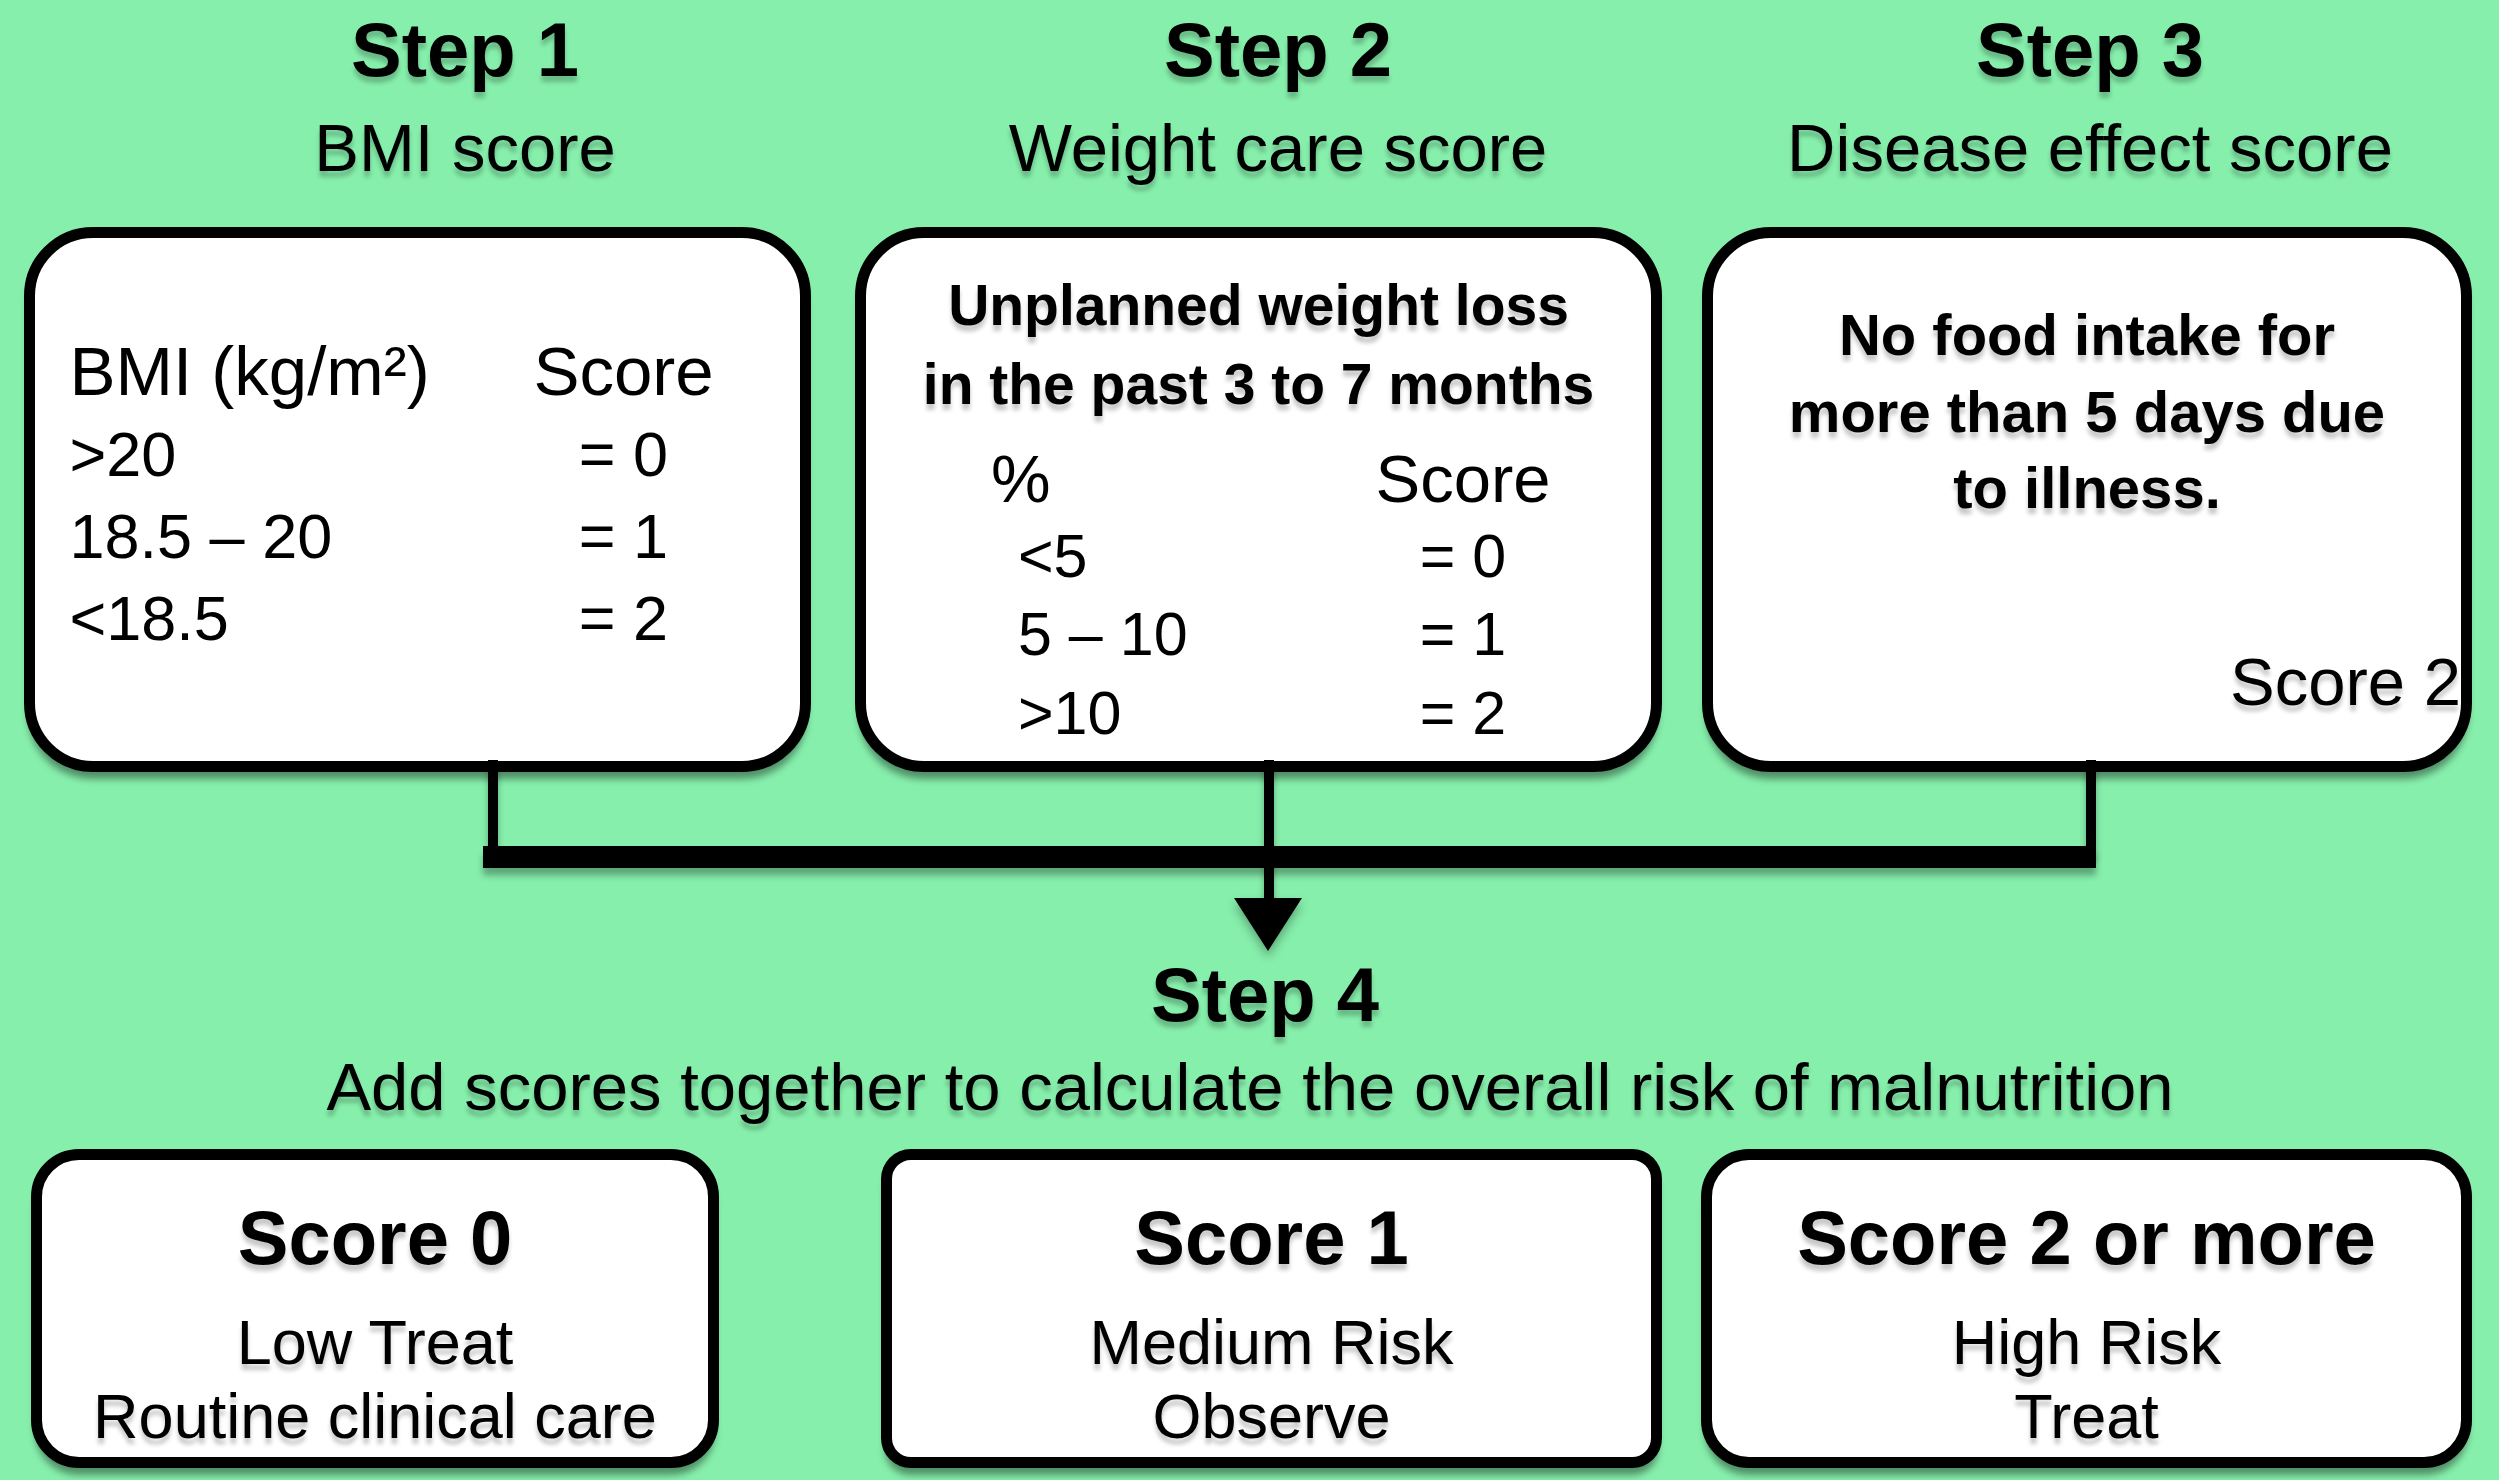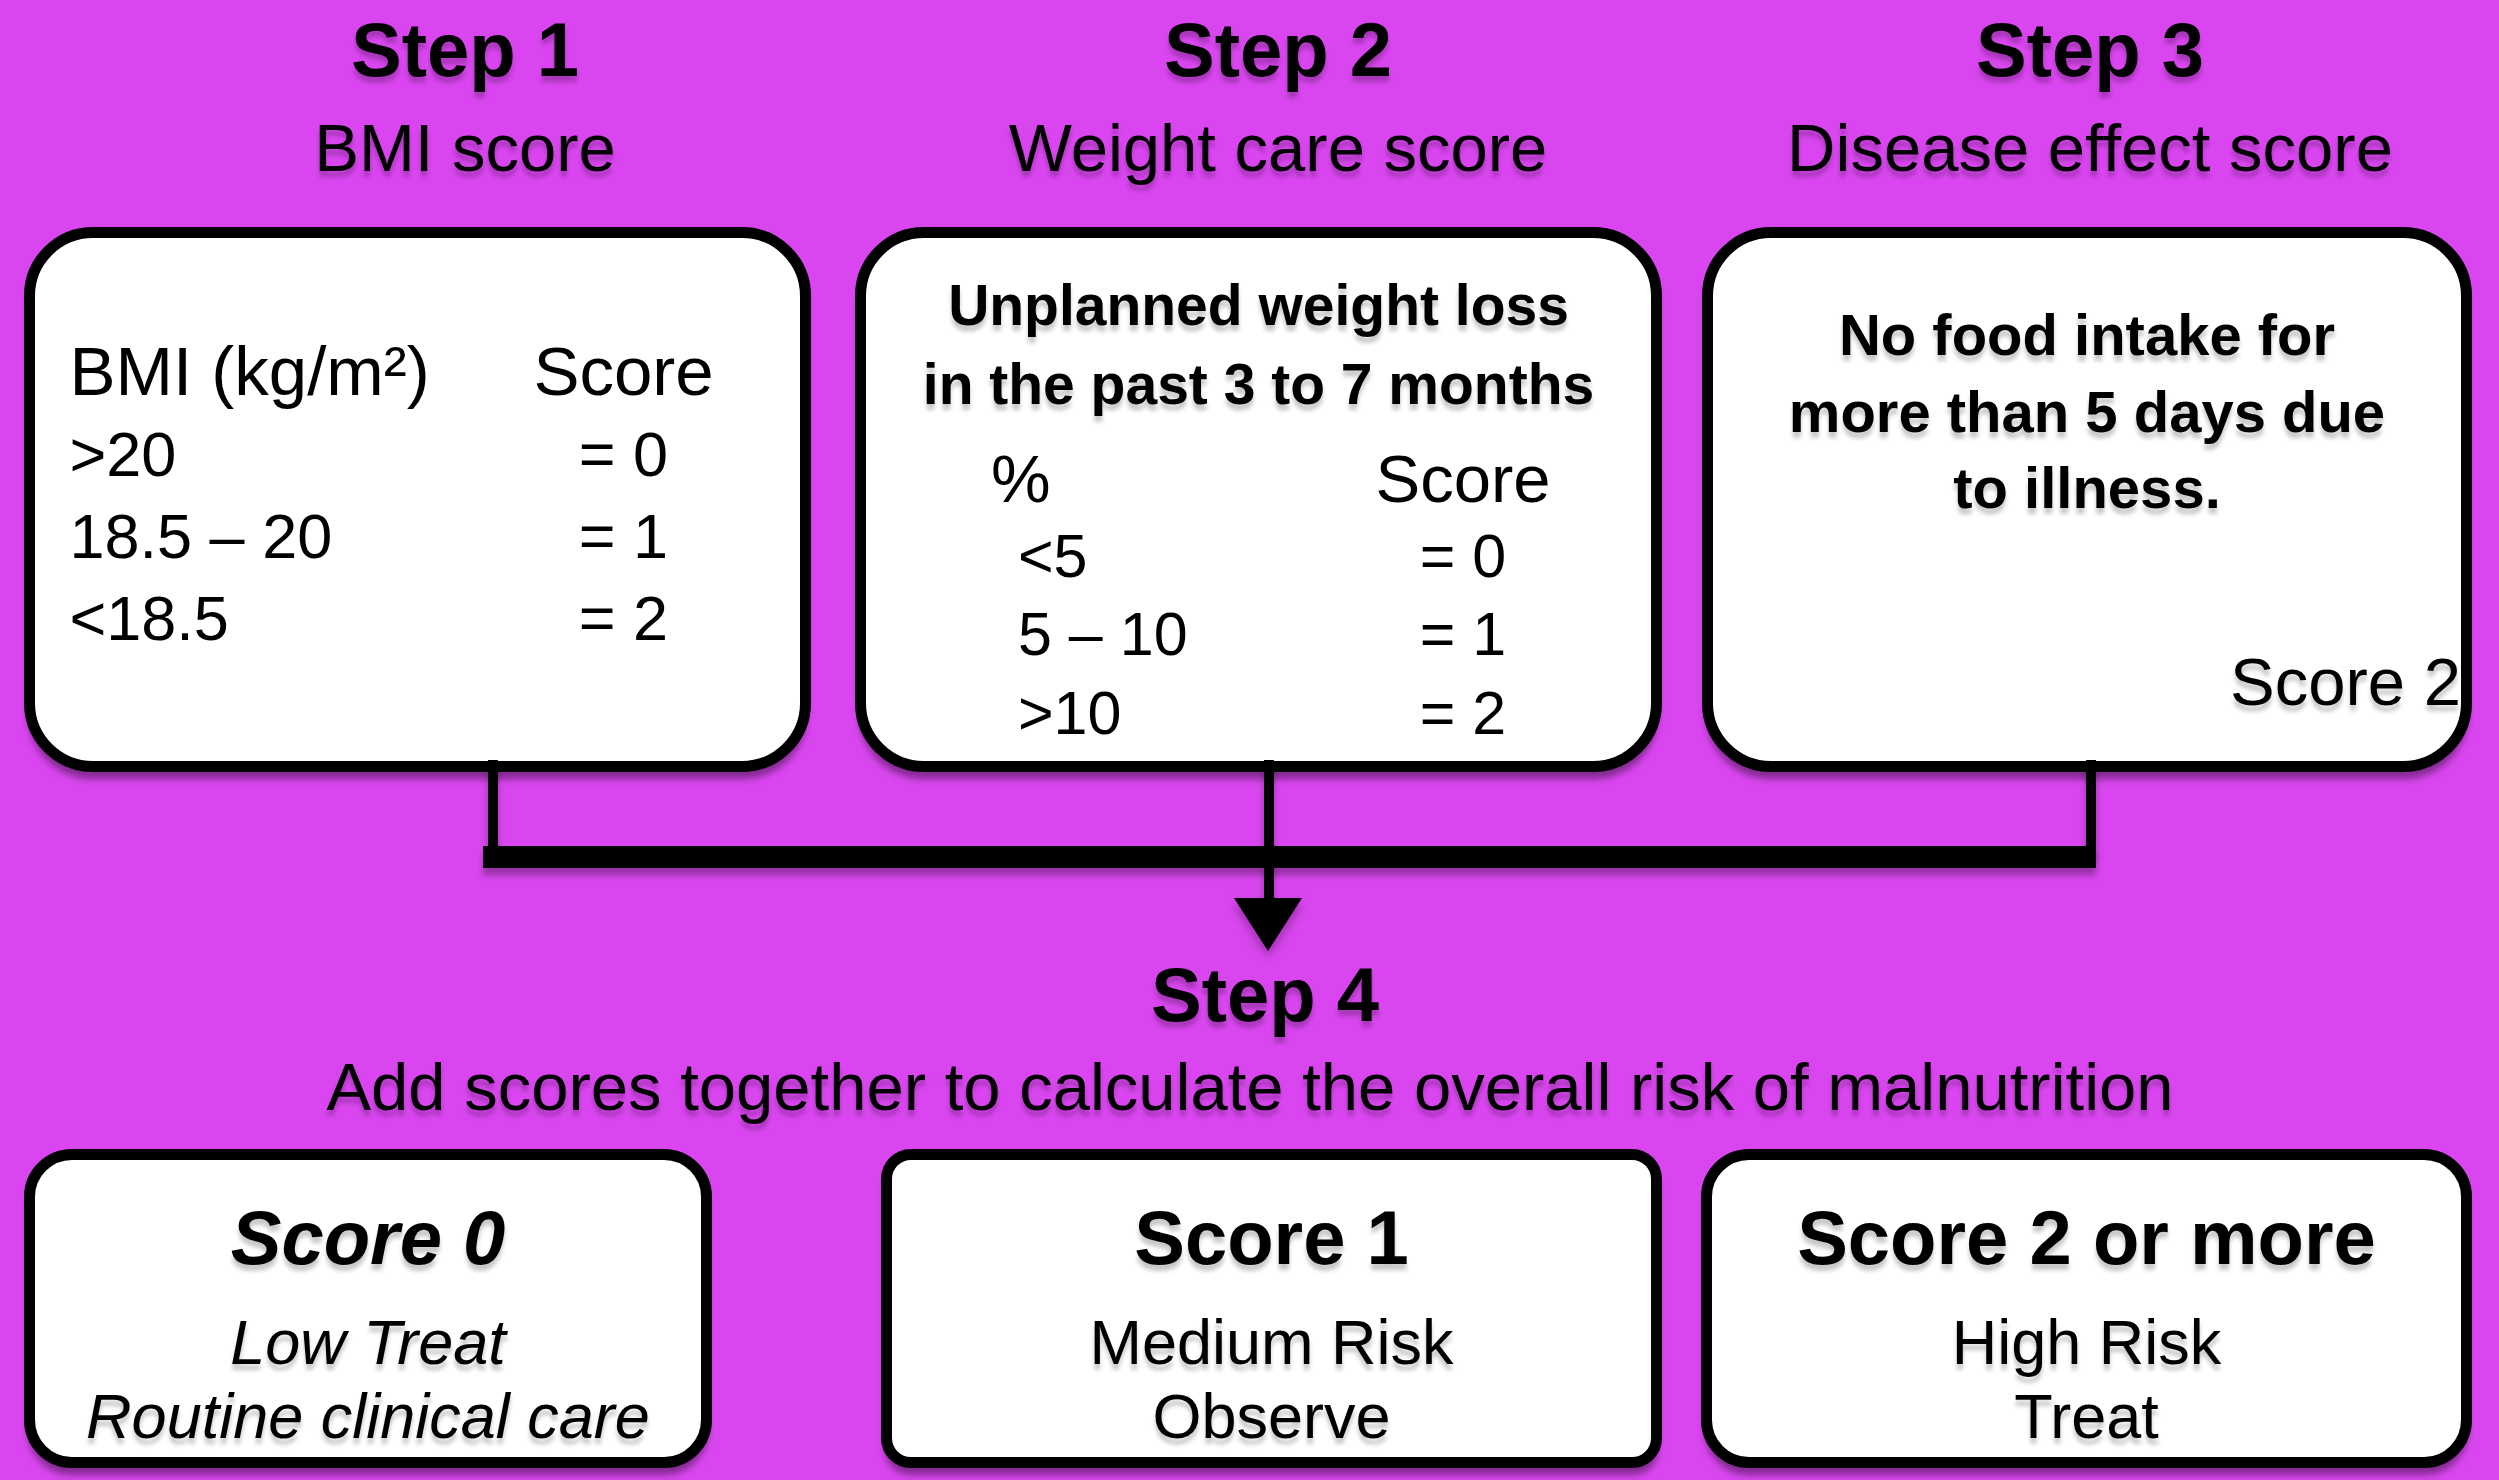--- a/index.html
+++ b/index.html
@@ -4,21 +4,21 @@
 <style>
   html, body {
     margin: 0;
     padding: 0;
     background: #ffffff;
   }
   .canvas {
     position: relative;
     width: 2500px;
     height: 1480px;
-    background: #d946ef;
+    background: #86efac;
     font-family: "Liberation Sans", "DejaVu Sans", sans-serif;
     color: #000000;
     overflow: hidden;
   }
 
   
   .colhead {
     position: absolute;
     top: 6.3px;
     text-align: center;
@@ -157,21 +157,21 @@
     position: absolute;
     top: 1149px;
     height: 319px;
     background: #ffffff;
     border: 11.7px solid #000000;
     border-radius: 48px;
     box-sizing: border-box;
     text-align: center;
     box-shadow: 0 11px 7.8px -4.7px rgba(0,0,0,0.40);
   }
-  .rbox.r1 { left: 24px;   width: 688px; font-style: italic; }
+  .rbox.r1 { left: 31px;   width: 688px; }
   .rbox.r2 { left: 881px; width: 781px; border-radius: 30px;  }
   .rbox.r3 { left: 1701px; width: 771px;  }
   .rtitle {
     margin-top: 36px;
     font-size: 76px;
     font-weight: bold;
     line-height: 1.1;
     text-shadow: 0 5.5px 4.7px rgba(0,0,0,0.22);
   }
   .rline {

